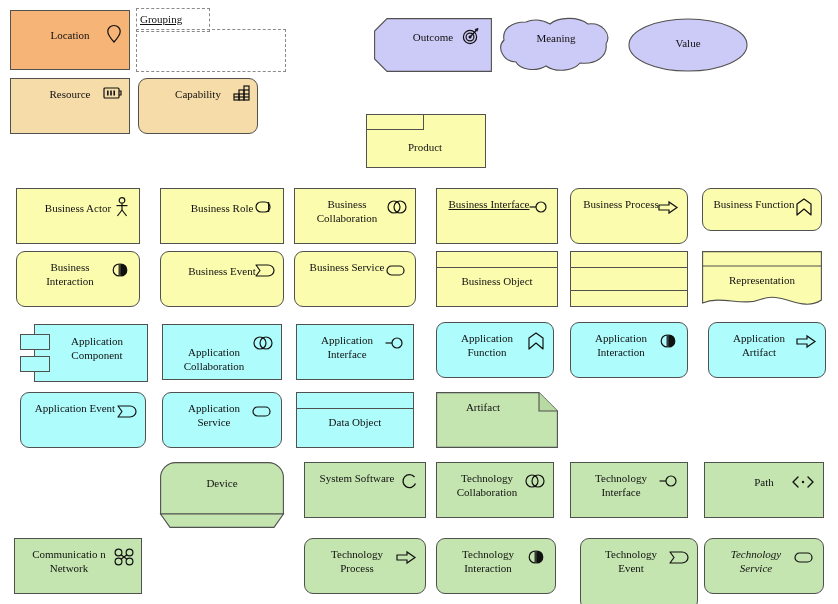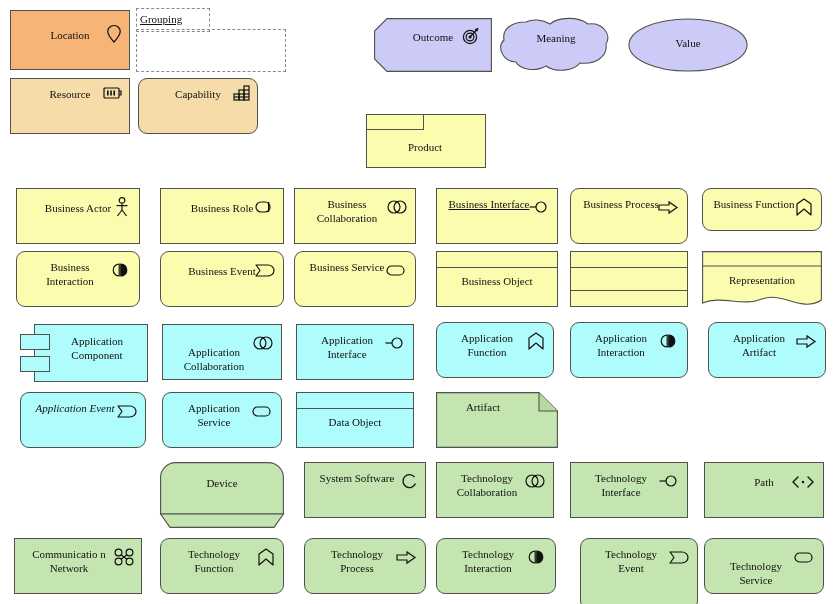--- a/index.html
+++ b/index.html
@@ -280,21 +280,21 @@
   <div class="el round f-app" style="left:708px;top:322px;width:118px;height:56px;">
     <div class="lbl two" style="top:8px;padding:0 26px 0 10px;">Application Artifact</div>
     <div class="ico" style="right:9px;top:12px;">
       <svg width="20" height="13" viewBox="0 0 20 13">
         <path d="M1 4 H11 V1 L19 6.5 L11 12 V9 H1 Z" fill="none" stroke="#111" stroke-width="1.2"></path>
       </svg>
     </div>
   </div>
 
   <div class="el round f-app" style="left:20px;top:392px;width:126px;height:56px;">
-    <div class="lbl two" style="top:8px;padding:0 26px 0 10px;font-style:italic;">Application Event</div>
+    <div class="lbl two" style="top:8px;padding:0 26px 0 10px;">Application Event</div>
     <div class="ico" style="right:8px;top:12px;">
       <svg width="20" height="13" viewBox="0 0 20 13">
         <path d="M1 1 H13 A6 5.5 0 0 1 13 12 H1 L5 6.5 Z" fill="none" stroke="#111" stroke-width="1.2" stroke-linejoin="round"></path>
       </svg>
     </div>
   </div>
 
   <div class="el round f-app" style="left:162px;top:392px;width:120px;height:56px;">
     <div class="lbl two" style="top:8px;padding:0 26px 0 10px;">Application Service</div>
     <div class="ico" style="right:9px;top:13px;">
@@ -373,28 +373,20 @@
         <circle cx="4.5" cy="4.5" r="3.4" fill="none" stroke="#111" stroke-width="1.2"></circle>
         <circle cx="15.5" cy="4.5" r="3.4" fill="none" stroke="#111" stroke-width="1.2"></circle>
         <circle cx="4.5" cy="13.5" r="3.4" fill="none" stroke="#111" stroke-width="1.2"></circle>
         <circle cx="15.5" cy="13.5" r="3.4" fill="none" stroke="#111" stroke-width="1.2"></circle>
         <line x1="7" y1="6.8" x2="13" y2="11.2" stroke="#111" stroke-width="1.2"></line>
         <line x1="13" y1="6.8" x2="7" y2="11.2" stroke="#111" stroke-width="1.2"></line>
       </svg>
     </div>
   </div>
 
-  <div class="el round f-tec" style="left:160px;top:538px;width:124px;height:56px;">
-    <div class="lbl two" style="top:8px;padding:0 26px 0 10px;">Technology Function</div>
-    <div class="ico" style="right:9px;top:9px;">
-      <svg width="16" height="18" viewBox="0 0 16 18">
-        <path d="M1 17 V6 L8 1 L15 6 V17 L8 11 Z" fill="none" stroke="#111" stroke-width="1.2" stroke-linejoin="round"></path>
-      </svg>
-    </div>
-  </div>
 
   <div class="el round f-tec" style="left:304px;top:538px;width:122px;height:56px;">
     <div class="lbl two" style="top:8px;padding:0 26px 0 10px;">Technology Process</div>
     <div class="ico" style="right:9px;top:12px;">
       <svg width="20" height="13" viewBox="0 0 20 13">
         <path d="M1 4 H11 V1 L19 6.5 L11 12 V9 H1 Z" fill="none" stroke="#111" stroke-width="1.2"></path>
       </svg>
     </div>
   </div>
 
@@ -411,21 +403,21 @@
   <div class="el round f-tec" style="left:580px;top:538px;width:118px;height:72px;">
     <div class="lbl two" style="top:8px;padding:0 26px 0 10px;">Technology Event</div>
     <div class="ico" style="right:8px;top:12px;">
       <svg width="20" height="13" viewBox="0 0 20 13">
         <path d="M1 1 H13 A6 5.5 0 0 1 13 12 H1 L5 6.5 Z" fill="none" stroke="#111" stroke-width="1.2" stroke-linejoin="round"></path>
       </svg>
     </div>
   </div>
 
   <div class="el round f-tec" style="left:704px;top:538px;width:120px;height:56px;">
-    <div class="lbl two" style="top:20px;padding:0 26px 0 10px;">Technology Service</div>
+    <div class="lbl two" style="top:8px;padding:0 26px 0 10px;font-style:italic;">Technology Service</div>
     <div class="ico" style="right:9px;top:13px;">
       <svg width="20" height="11" viewBox="0 0 20 11">
         <rect x="1" y="1" width="17" height="9" rx="4.5" fill="none" stroke="#111" stroke-width="1.2"></rect>
       </svg>
     </div>
   </div>
 
 </div>
 
 </body></html>

